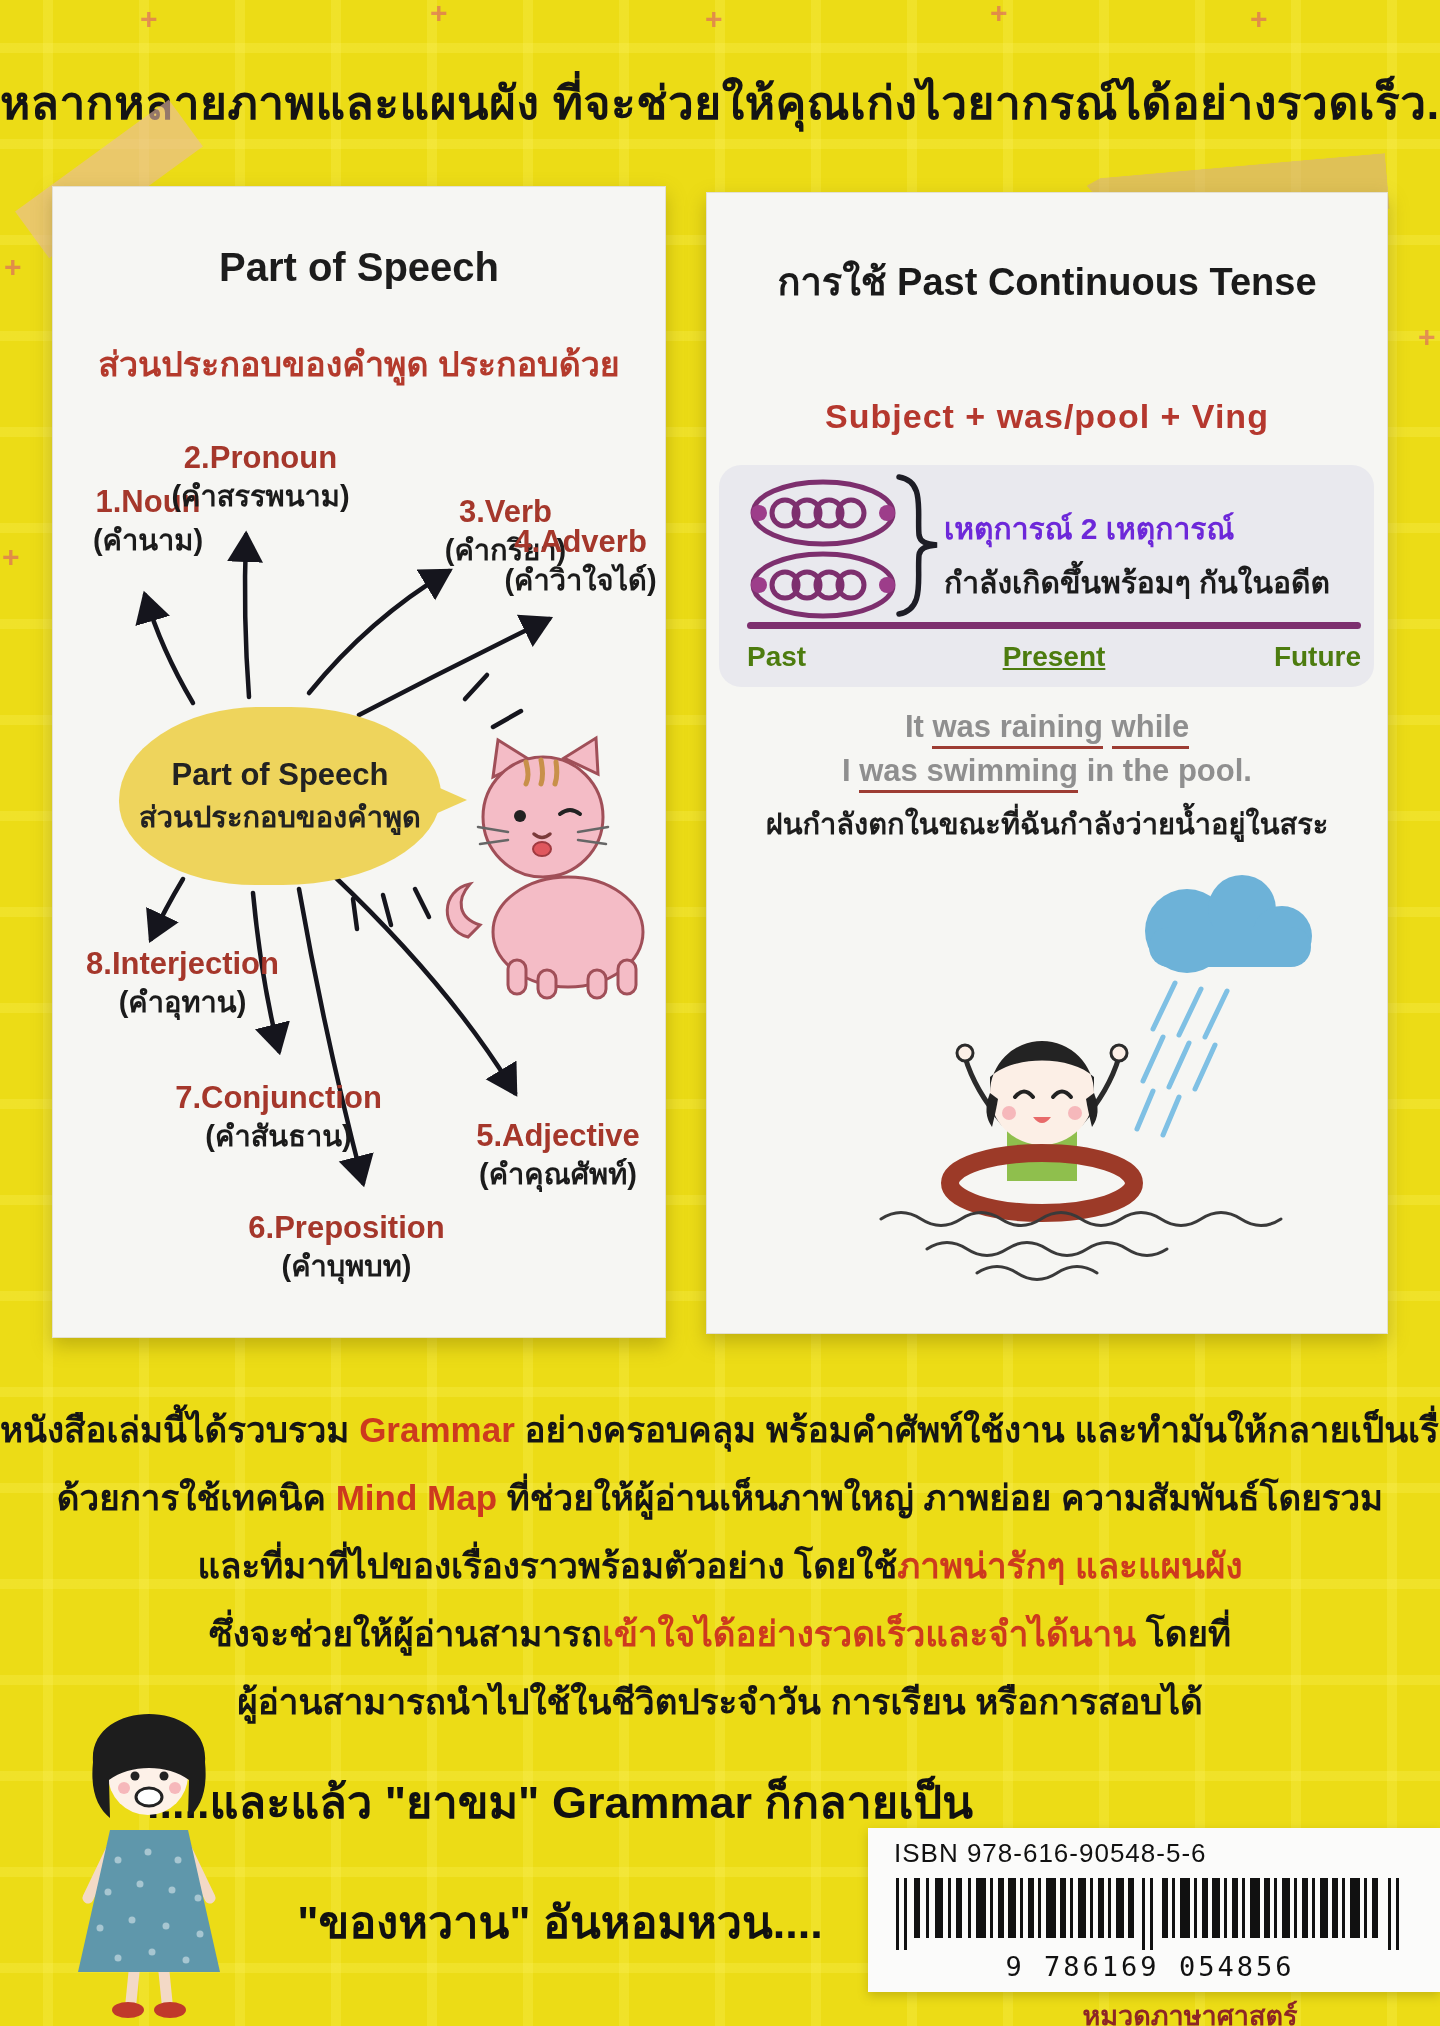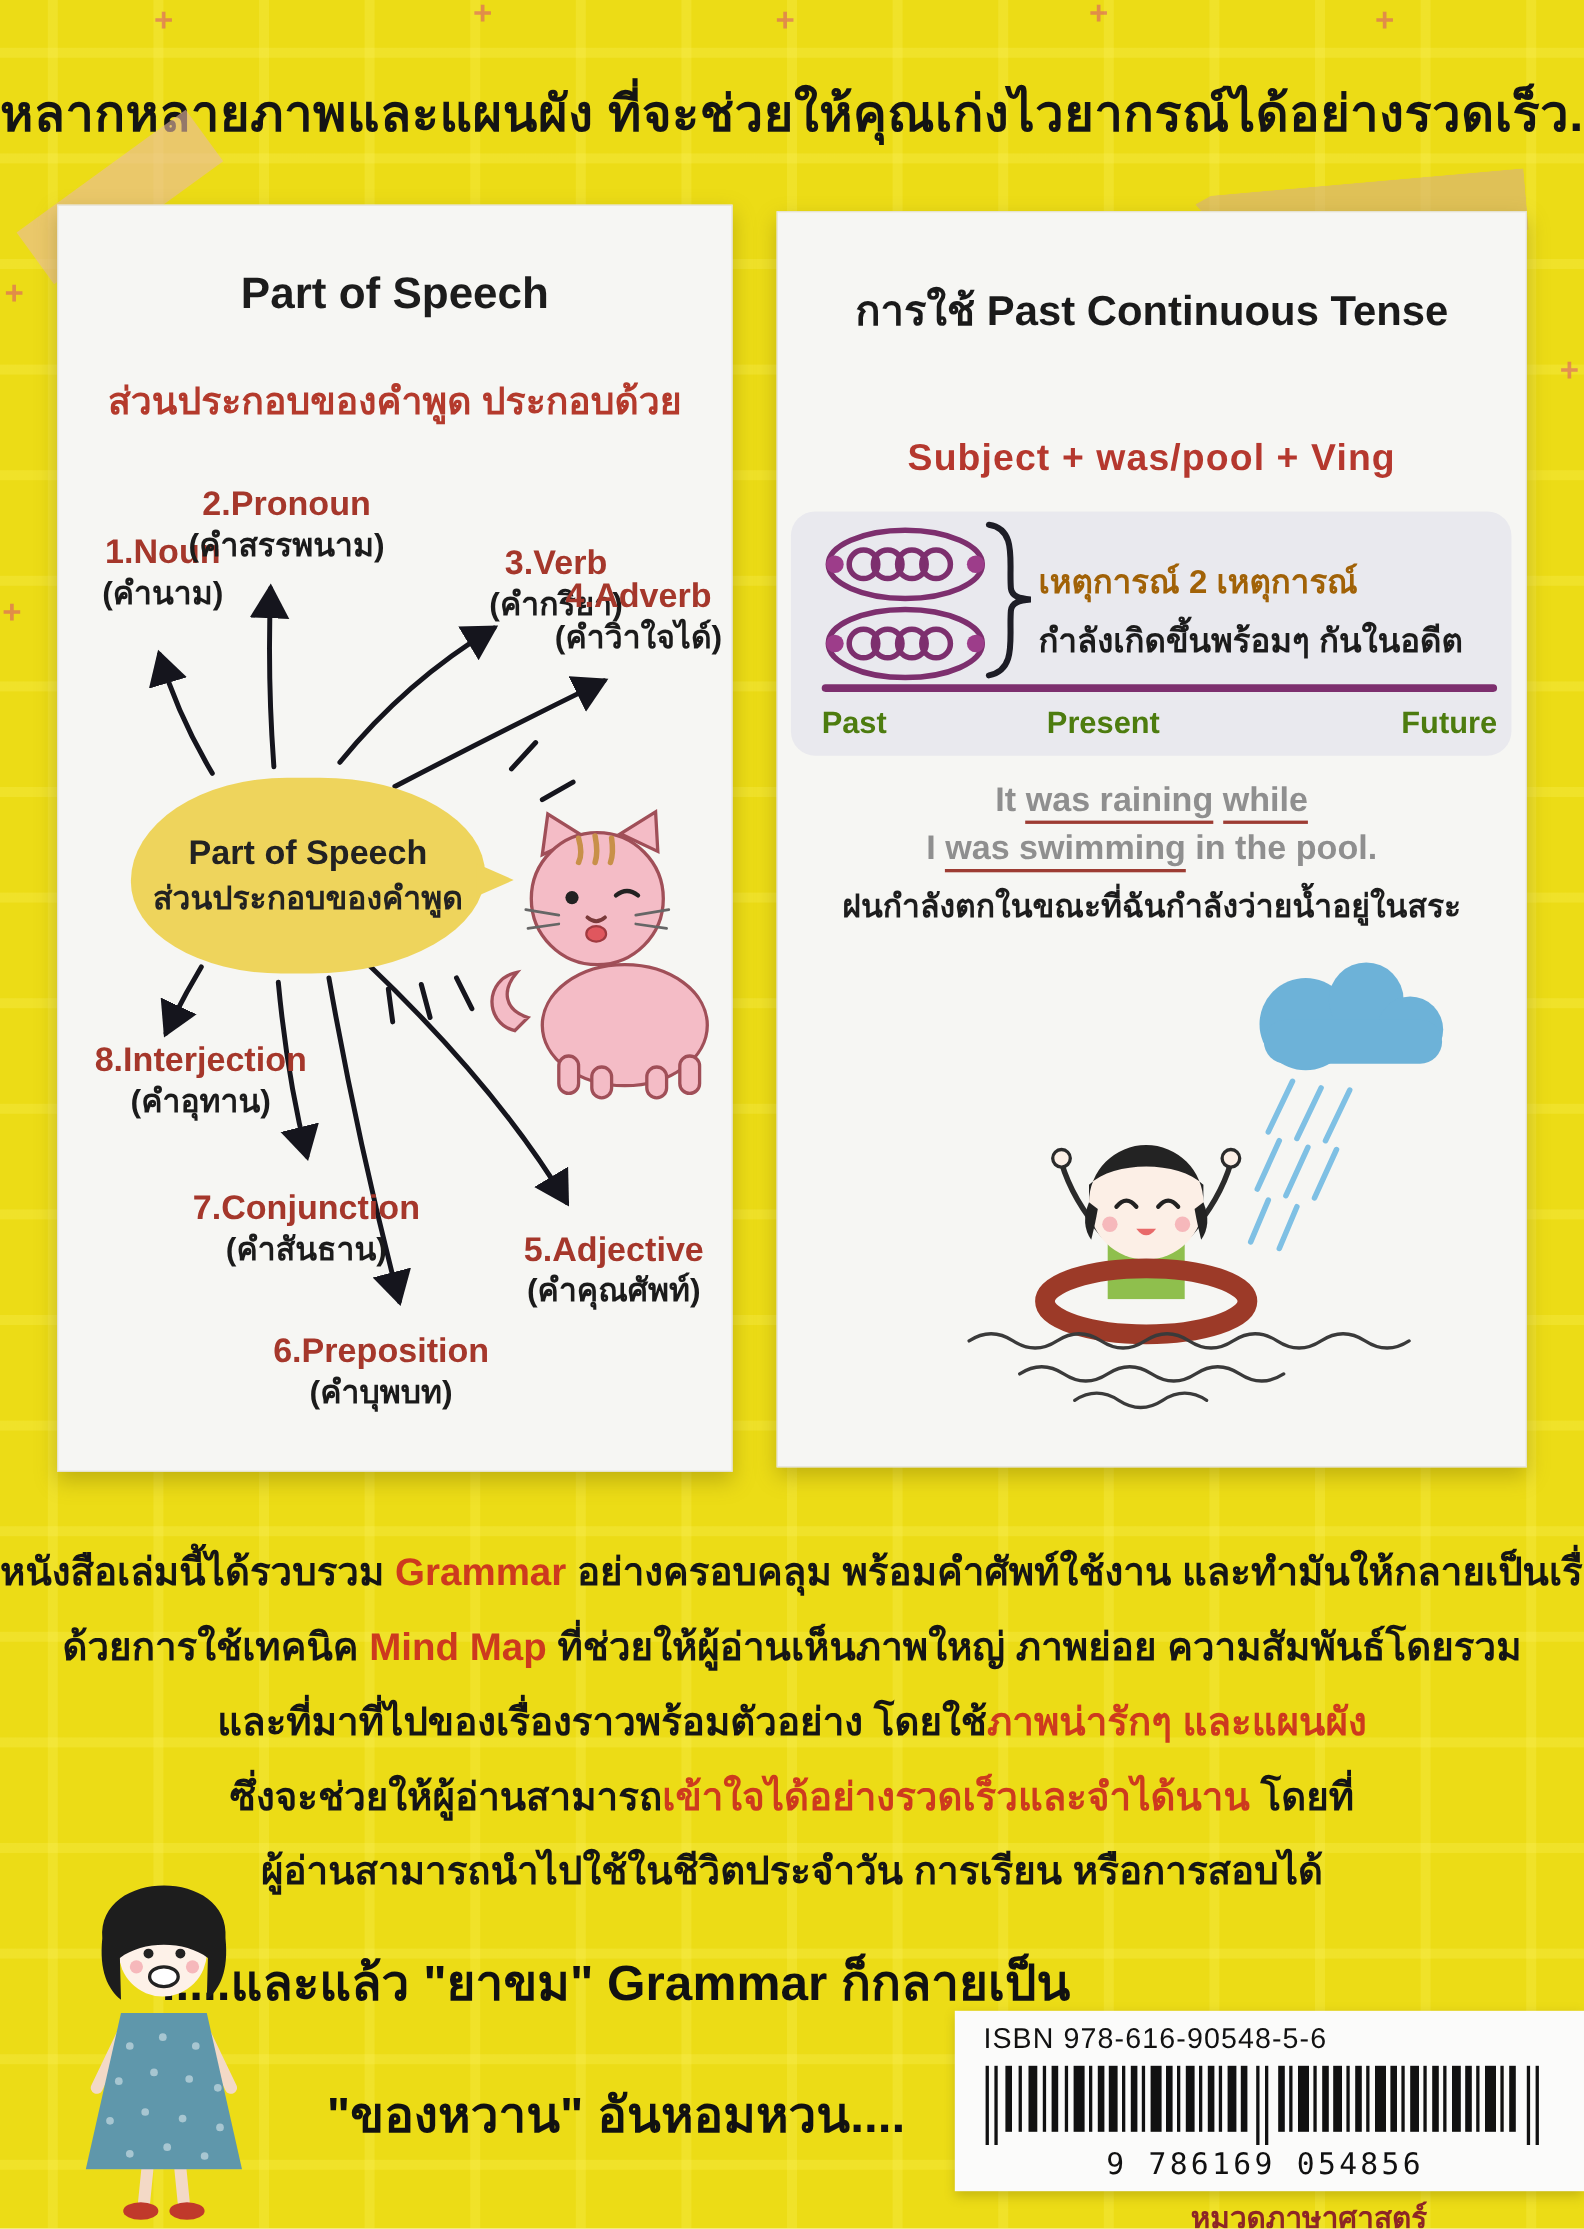--- a/index.html
+++ b/index.html
@@ -41,26 +41,26 @@
   #bubble:after{
     content:"";position:absolute;right:-26px;top:44%;width:0;height:0;
     border-left:34px solid #eed45c;border-top:15px solid transparent;border-bottom:15px solid transparent;
   }
   .bubble-en{font-size:31px;font-weight:600;color:#222;}
   .bubble-th{font-size:29px;font-weight:600;color:#222;}
   .rc-title{left:0;top:58px;width:680px;text-align:center;font-size:38px;font-weight:600;color:#1a1a1a;white-space:nowrap;}
   .rc-pattern{left:0;top:150px;width:680px;text-align:center;font-size:36px;font-weight:bold;color:#b5382e;}
   .rc-formula{left:0;top:204px;width:680px;text-align:center;font-size:34px;font-weight:bold;color:#b5382e;letter-spacing:1px;}
   #tense-box{left:12px;top:272px;width:655px;height:222px;background:#e9e9ee;border-radius:22px;}
-  .note-l1{left:225px;top:40px;font-size:30px;font-weight:600;color:#a16207;white-space:nowrap;}
+  .note-l1{left:225px;top:40px;font-size:30px;font-weight:600;color:#6d28d9;white-space:nowrap;}
   .note-l2{left:225px;top:94px;font-size:30px;font-weight:600;color:#1c1c1c;white-space:nowrap;}
   #time-axis{left:28px;top:157px;width:614px;height:7px;background:#7d2f6e;border-radius:4px;}
   #timeline-labels{left:28px;top:176px;width:614px;display:flex;font-size:28px;color:#4d7c0f;font-weight:600;}
   #timeline-labels span:nth-child(1){flex:1;text-align:left;}
-  #timeline-labels span:nth-child(2){flex:1;text-align:left;}
+  #timeline-labels span:nth-child(2){flex:1;text-align:center;text-decoration:underline;}
   #timeline-labels span:nth-child(3){flex:1;text-align:right;}
   .ex-line{left:0;width:680px;text-align:center;font-size:31px;color:#8f8f8f;font-weight:600;white-space:nowrap;}
   .ex-thai{left:0;top:608px;width:680px;text-align:center;font-size:29px;color:#1d1d1d;font-weight:600;white-space:nowrap;}
   .u{border-bottom:3px solid #9d3c33;padding-bottom:2px;}
   .blurb{left:0;top:1396px;width:1440px;text-align:center;font-size:35px;font-weight:600;color:#151515;line-height:68px;}
   .blurb div{white-space:nowrap;}
   .em{color:#cd3a1e;}
   .tagline1{left:0;top:1766px;width:1120px;text-align:center;font-size:45px;font-weight:bold;color:#111;white-space:nowrap;}
   .tagline2{left:0;top:1886px;width:1120px;text-align:center;font-size:45px;font-weight:bold;color:#111;white-space:nowrap;}
   #isbn-box{left:868px;top:1828px;width:572px;height:164px;background:#fbfbfa;box-shadow:0 4px 10px rgba(110,95,0,.3);}

